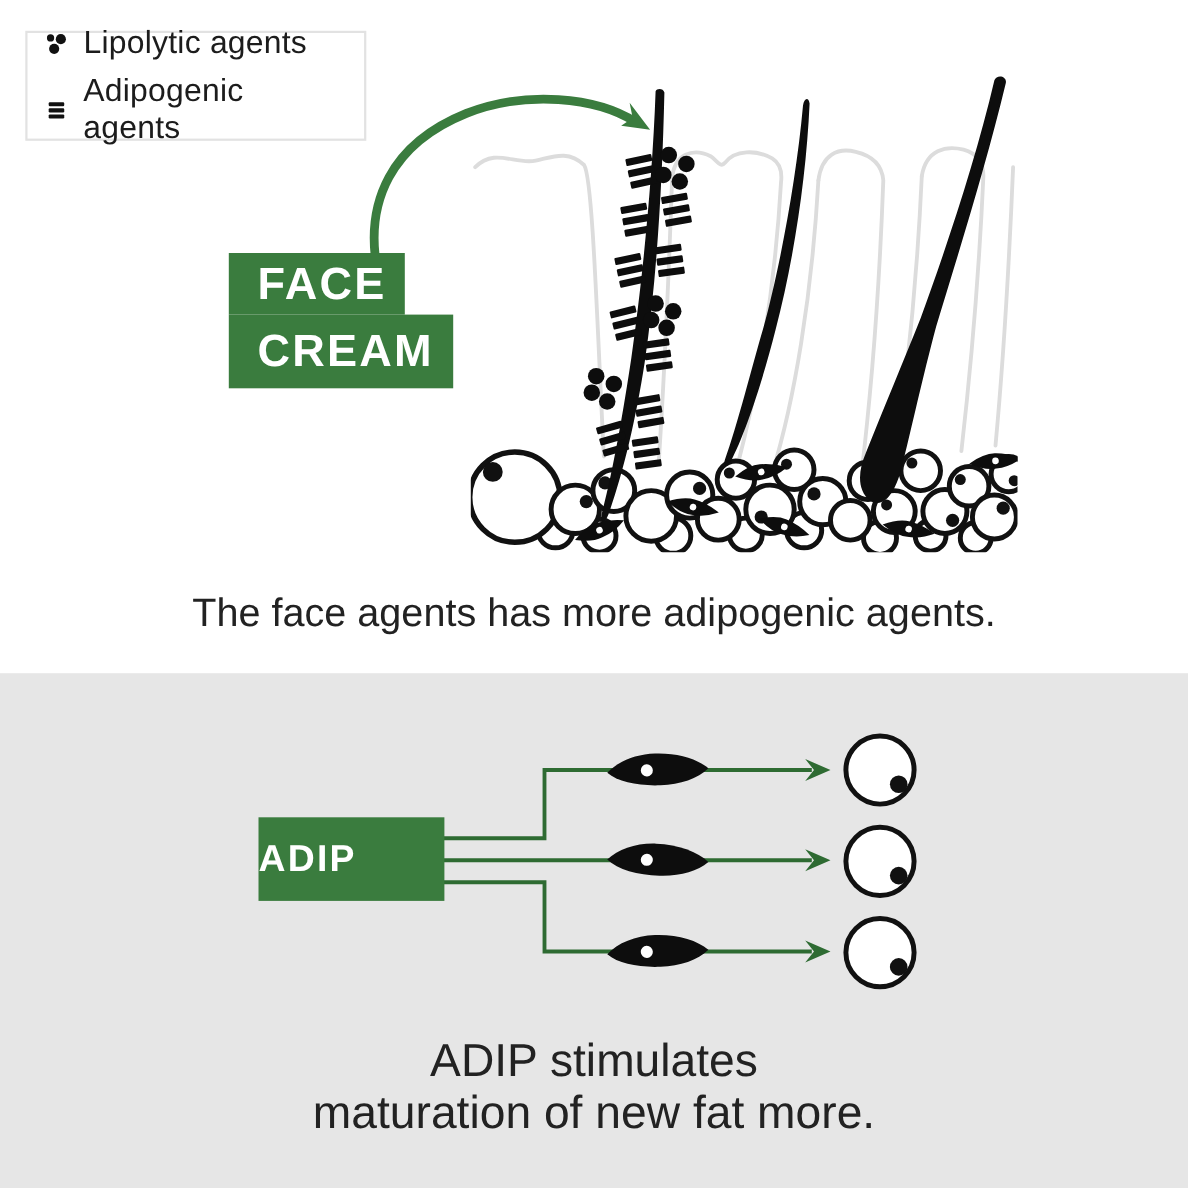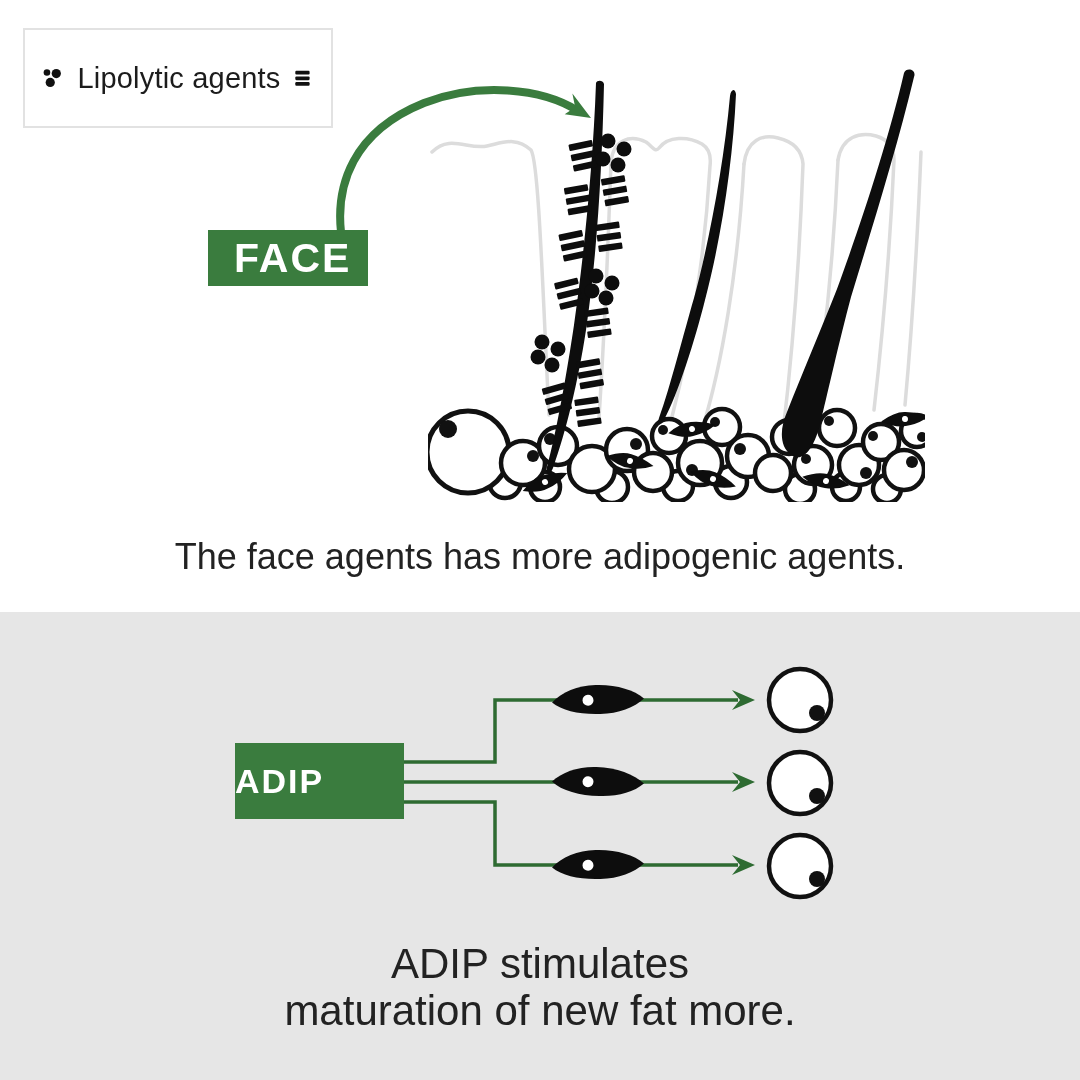--- a/index.html
+++ b/index.html
@@ -19,21 +19,21 @@
     color:var(--text);
     overflow:hidden;
   }
   svg{display:block;}
 
   
   .legend{
     position:absolute;left:23px;top:28px;
     width:310px;height:100px;
     background:#fff;border:2px solid #E2E2E2;
-    display:flex;justify-content:center;
+    display:flex;flex-direction:column;justify-content:center;
     gap:11px;padding:10px 16px;
   }
   .legend-row{display:flex;align-items:center;gap:13px;}
   .legend-row .txt{font-size:29px;color:#1C1C1C;letter-spacing:.2px;}
 
   
   .fc-label{position:absolute;left:208px;top:230px;}
   .fc-line{
     background:var(--accent);color:#fff;font-weight:bold;
     display:flex;align-items:center;
@@ -252,25 +252,27 @@
         <circle cx="7.5" cy="14" r="4.2" fill="#111"></circle>
     </svg>
     <span class="txt">Lipolytic agents</span>
   </div>
   <div class="legend-row">
     <svg width="22" height="22" viewBox="0 0 20 20">
       <rect x="3" y="3.5" width="13" height="3.4" rx="1" fill="#111"></rect>
         <rect x="3" y="8.6" width="13" height="3.4" rx="1" fill="#111"></rect>
         <rect x="3" y="13.7" width="13" height="3.4" rx="1" fill="#111"></rect>
     </svg>
+    <span class="txt">Adipogenic agents</span>
   </div>
 </div>
 
 <div class="fc-label">
   <div class="fc-line l1">FACE</div>
+  <div class="fc-line l2">CREAM</div>
 </div>
 
 <div class="caption-top">The face agents has more adipogenic agents.</div>
 
 <div class="panel"></div>
 
 <svg class="abs" style="left:0;top:612px" width="1080" height="330" viewBox="0 612 1080 330">
 
   <g fill="none" style="stroke:var(--line-green)" stroke-width="3.5">
     <path d="M388,762 L495,762 L495,700 L738,700"></path>

